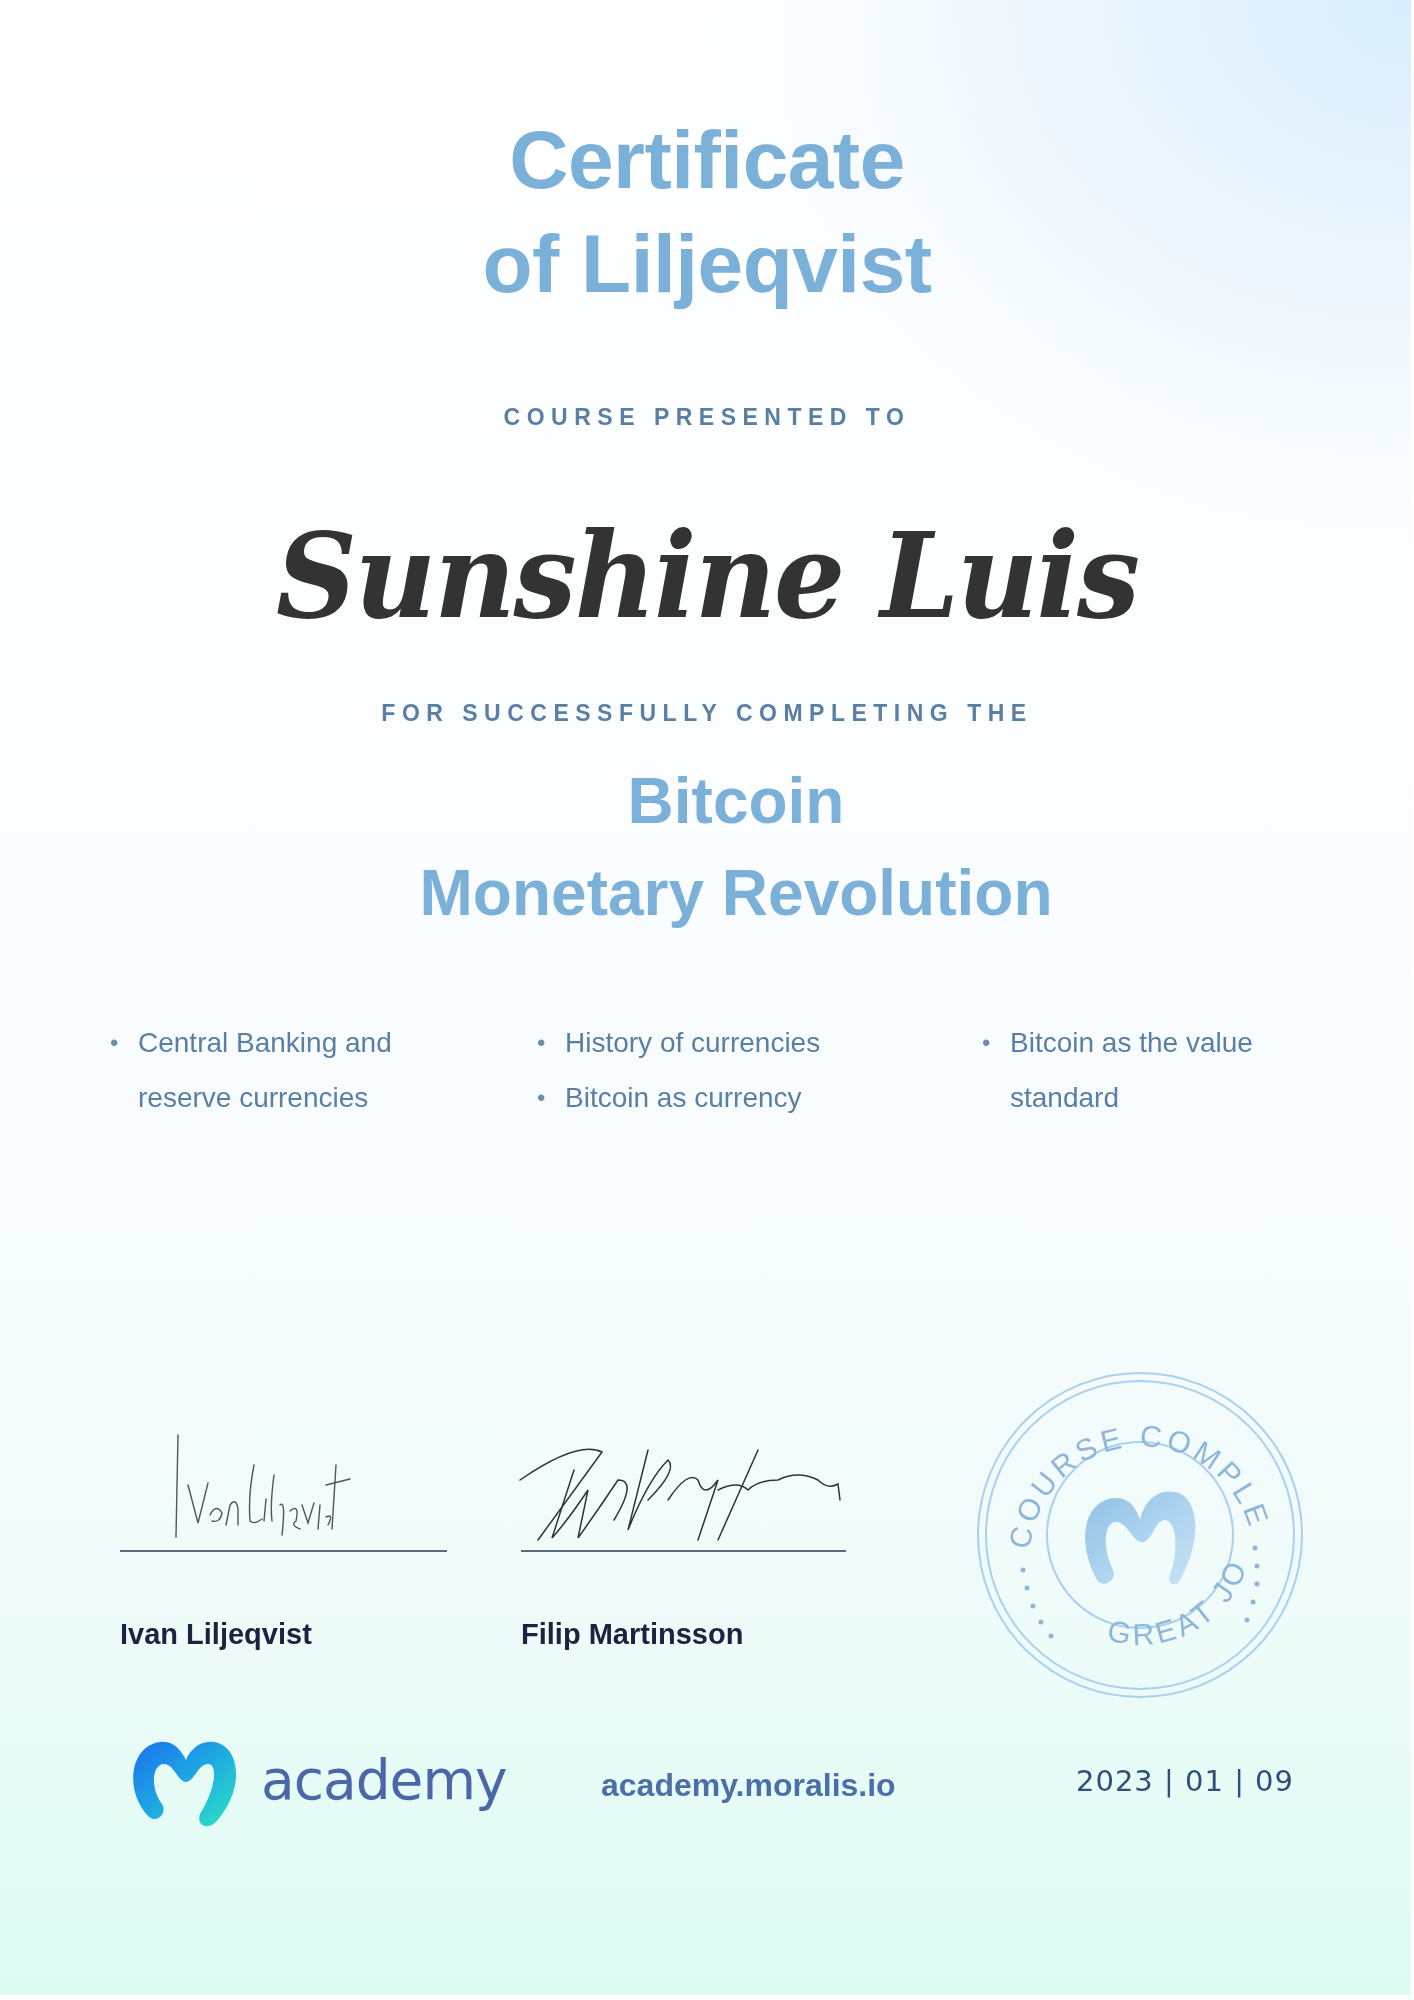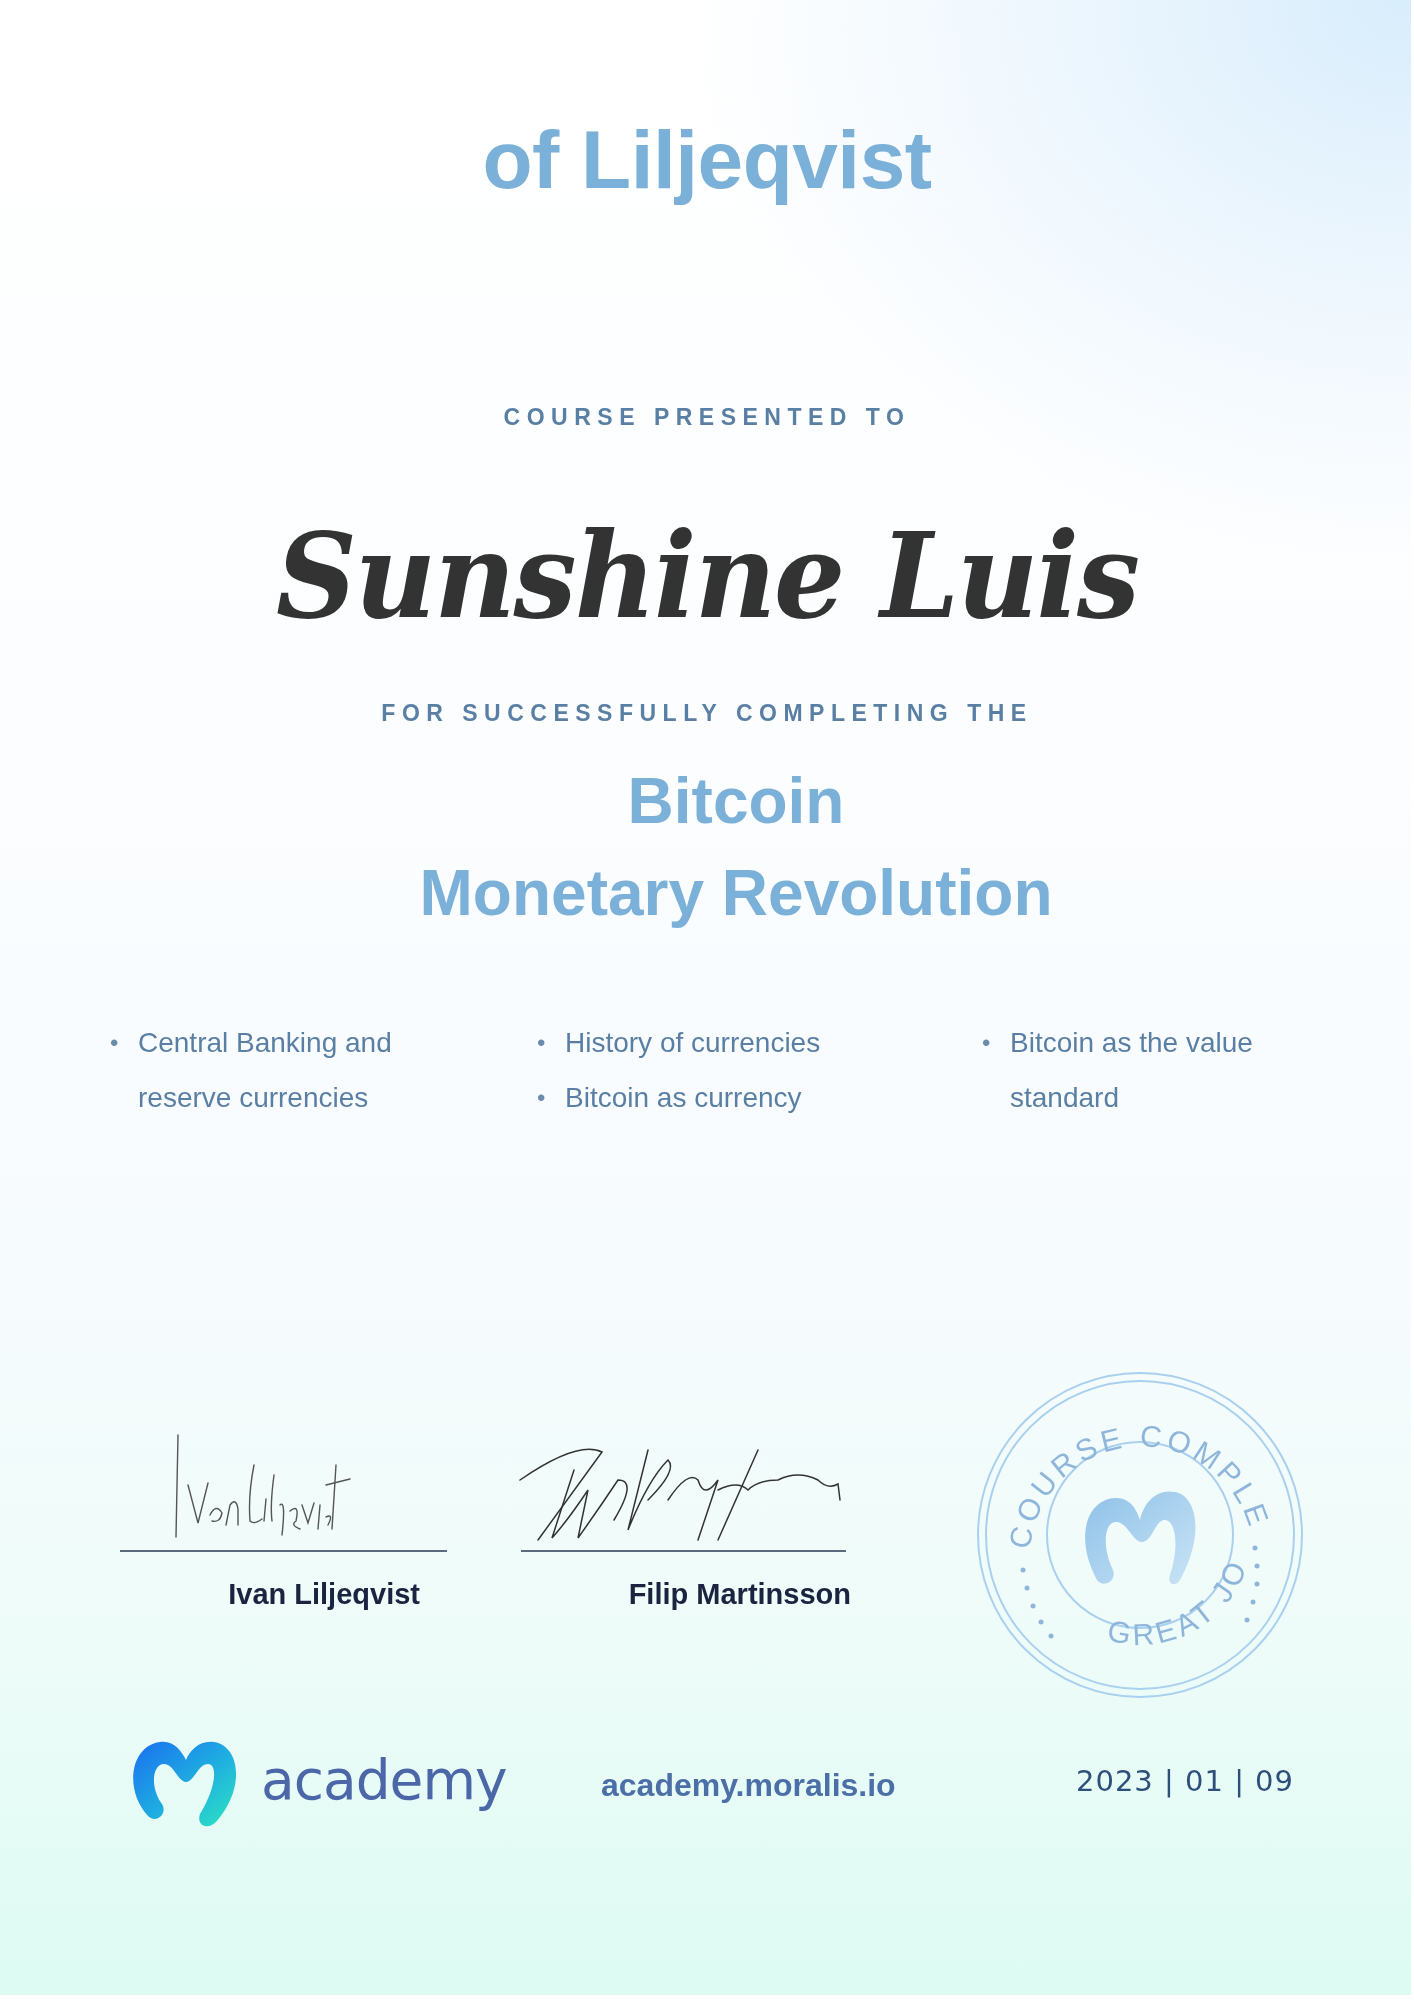--- a/index.html
+++ b/index.html
@@ -34,32 +34,33 @@
     font-weight: 700; color: #7bb0d8; font-size: 64px; line-height: 92px; padding-left: 29px;
   }
   .topic-col { font-size: 28px; color: #5a7fa4; line-height: 55px; }
   .topic { position: relative; padding-left: 28px; }
   .topic .bullet {
     position: absolute; left: 0; top: 0; font-size: 24px; color: #6a8cad;
   }
   .topic.cont { padding-left: 28px; }
 
   .sig-line { height: 2px; background: #5c6a80; }
-  .signer { font-weight: 700; color: #1a2440; font-size: 29px; text-align: right; }
+  .signer { font-weight: 700; color: #1a2440; font-size: 29px; text-align: left; margin-top: 40px; }
 
   .footer-url { font-weight: 700; color: #4b6fa6; font-size: 32px; }
   .footer-date { color: #2e4f7a; font-size: 29px; letter-spacing: 1px; font-family: "DejaVu Sans", sans-serif; }
   .academy-word { color: #4b67a8; font-size: 55px; font-weight: 400; font-family: "DejaVu Sans", sans-serif; letter-spacing: -1px; }
 </style>
 </head>
 <body>
 
 <div class="page">
 
   <div class="abs center title" style="top:108px;">
+    <div>Certificate</div>
     <div>of Liljeqvist</div>
   </div>
 
   <div class="abs center eyebrow" style="top:404px;">COURSE PRESENTED TO</div>
 
   <div class="abs center recipient" style="top:510px;">Sunshine Luis</div>
 
   <div class="abs center eyebrow" style="top:700px;">FOR SUCCESSFULLY COMPLETING THE</div>
 
   <div class="abs center course" style="top:755px;">

